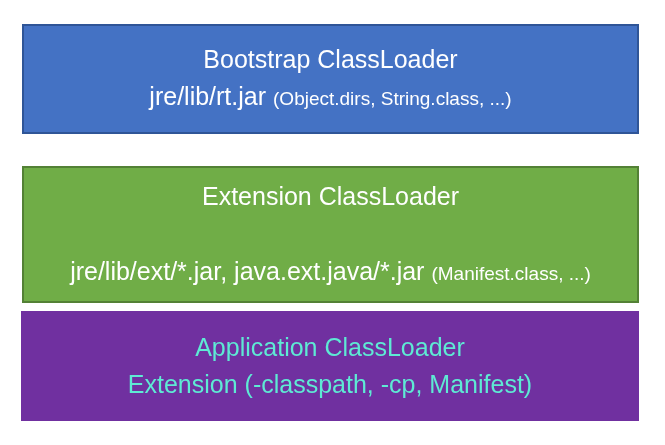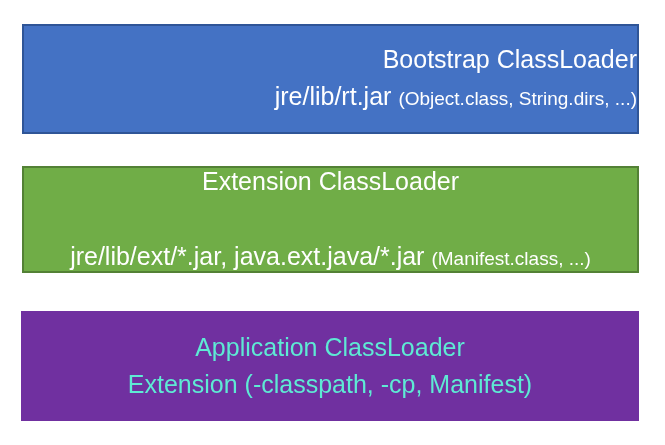--- a/index.html
+++ b/index.html
@@ -20,22 +20,22 @@
     left: 22px;
     width: 617px;
     border: 2px solid transparent;
     display: flex;
     flex-direction: column;
     justify-content: center;
     align-items: center;
     text-align: center;
     color: #ffffff;
   }
-  .box-0 { top: 24px;  height: 110px; align-items: flex-end; }
-  .box-1 { top: 166px; height: 107px; gap: 38px; }
+  .box-0 { top: 24px;  height: 110px; }
+  .box-1 { top: 166px; height: 137px; gap: 38px; }
   .box-2 { top: 311px; height: 110px; left: 21px; width: 618px; border: none; }
   .box-title {
     font-size: 25px;
     line-height: 37px;
     white-space: nowrap;
   }
   .box-subtitle {
     font-size: 25px;
     line-height: 37px;
     white-space: nowrap;
@@ -47,21 +47,21 @@
   .subtitle-note:empty { display: none; margin-left: 0; }
 </style>
 </head>
 <body>
 
 <div class="canvas">
 
   <div class="loader-box box-0" style="background-color: rgb(68, 114, 196); border-color: rgb(47, 85, 151); color: rgb(255, 255, 255);">
     <div class="box-title">Bootstrap ClassLoader</div>
     <div class="box-subtitle">
-      <span class="subtitle-main">jre/lib/rt.jar</span><span class="subtitle-note">(Object.class, String.dirs, ...)</span>
+      <span class="subtitle-main">jre/lib/rt.jar</span><span class="subtitle-note">(Object.dirs, String.class, ...)</span>
     </div>
   </div>
 
   <div class="loader-box box-1" style="background-color: rgb(112, 173, 71); border-color: rgb(83, 129, 53); color: rgb(255, 255, 255);">
     <div class="box-title">Extension ClassLoader</div>
     <div class="box-subtitle">
       <span class="subtitle-main">jre/lib/ext/*.jar, java.ext.java/*.jar</span><span class="subtitle-note">(Manifest.class, ...)</span>
     </div>
   </div>
 

